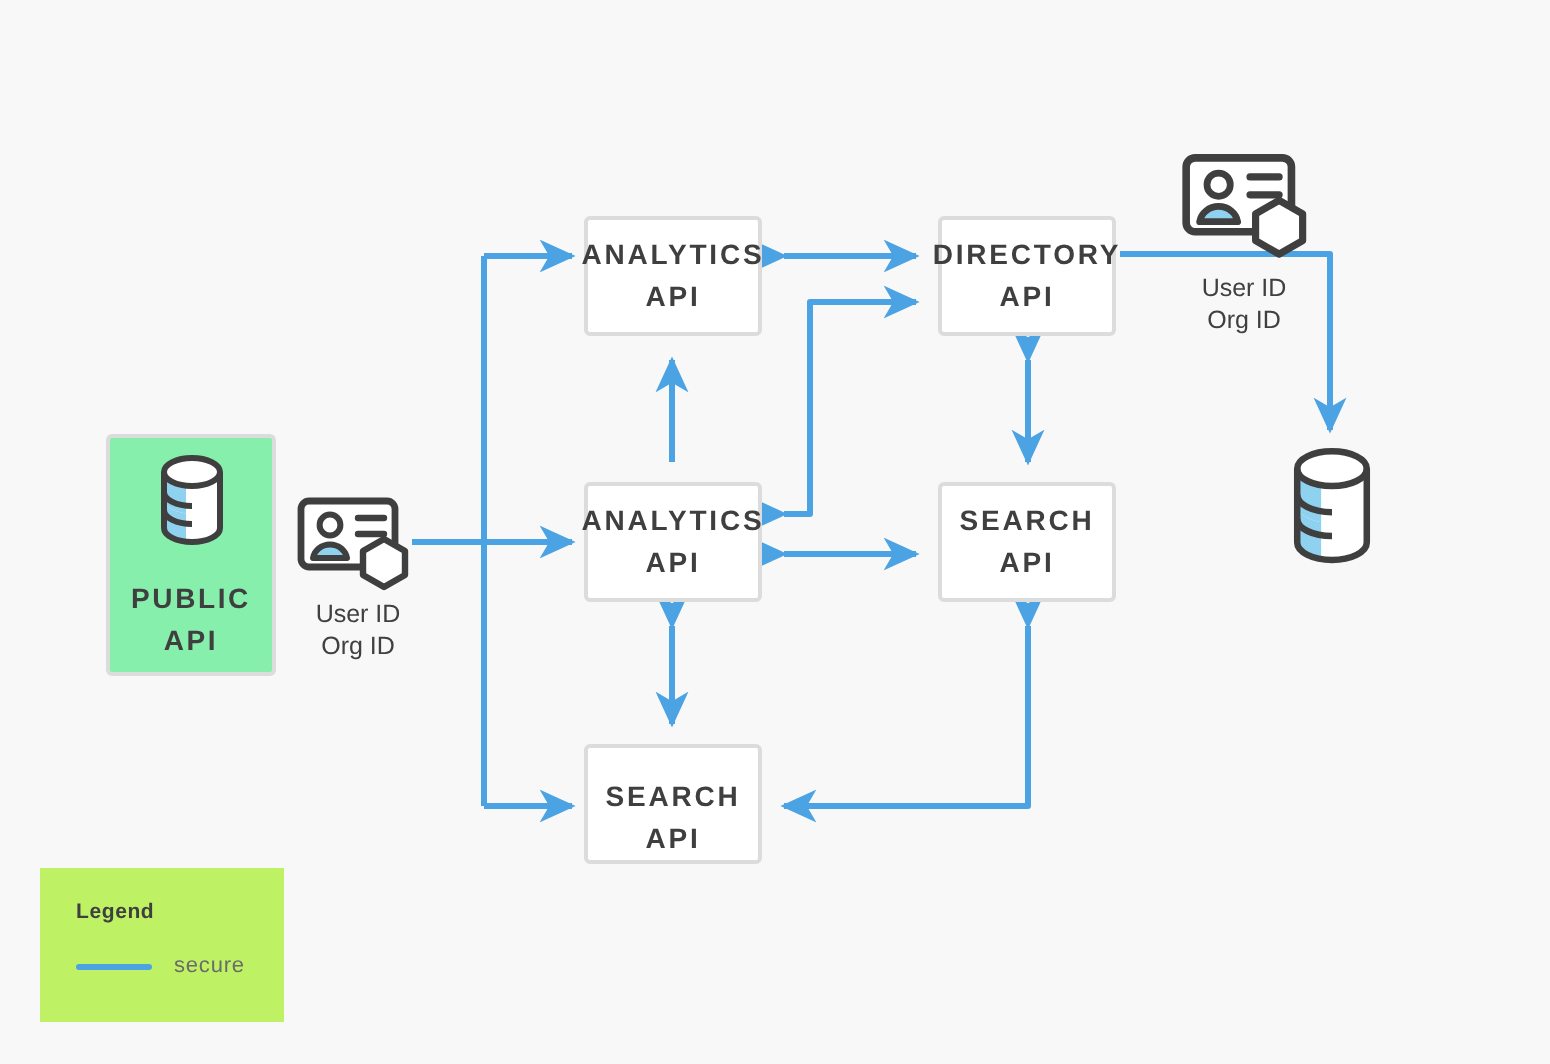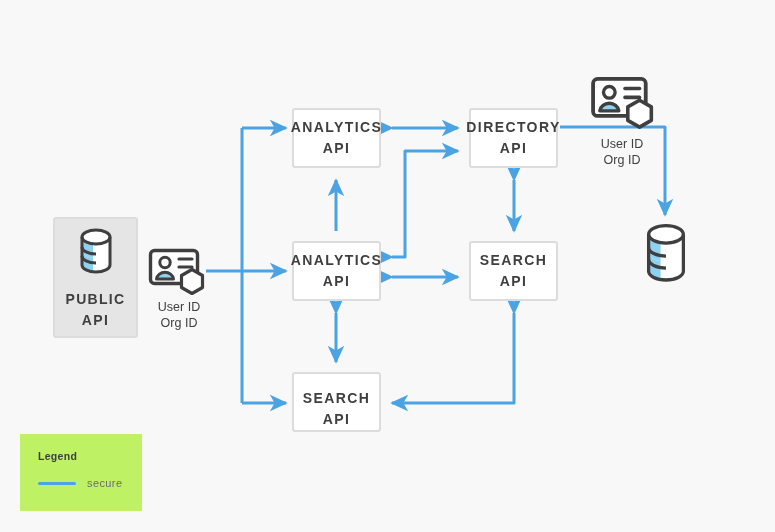--- a/index.html
+++ b/index.html
@@ -48,21 +48,21 @@
     white-space: pre-line;
     font-family: "Liberation Sans", sans-serif;
   }
   
   #public-api-card {
     position: absolute;
     left: 53px;
     top: 217px;
     width: 85px;
     height: 121px;
-    background: #e5e5e5;
+    background: #86efac;
     border: 2px solid #dcdcdc;
     border-radius: 3px;
     box-sizing: border-box;
     display: flex;
     flex-direction: column;
     align-items: center;
     justify-content: center;
   }
   #public-api-card .node-label {
     margin-top: 8px;

